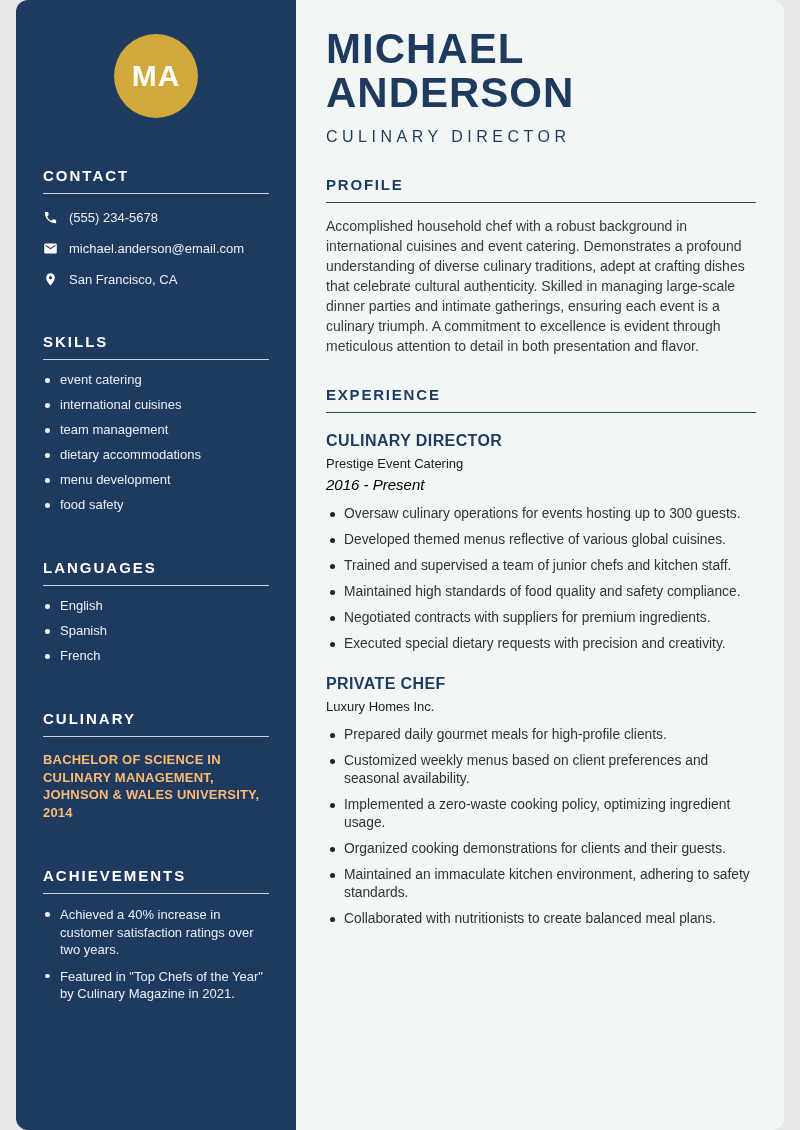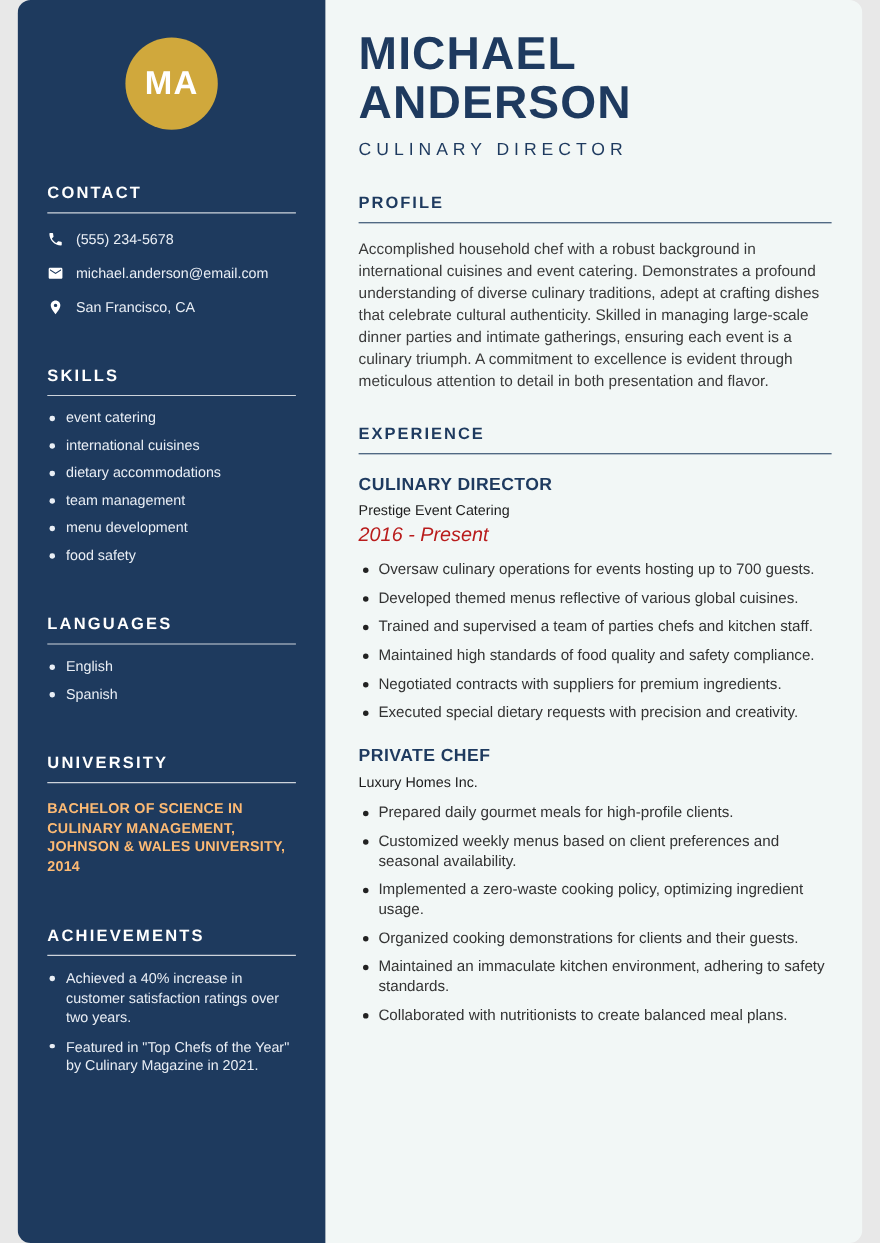--- a/index.html
+++ b/index.html
@@ -137,23 +137,23 @@
     color: #1e3a5f;
   }
   .job-company {
     margin-top: 6px;
     font-size: 13px;
     font-weight: normal;
     color: #1c1c1c;
   }
   .job-dates {
     margin-top: 5px;
-    font-size: 18px;
+    font-size: 15px;
     font-style: italic;
-    color: #b91c1c;
+    color: #000000;
   }
   ul.bullet-list { list-style: none; margin-top: 12px; }
   ul.bullet-list li {
     position: relative;
     padding-left: 18px;
     font-size: 13.8px;
     line-height: 18px;
     margin-top: 8px;
     color: #333333;
   }
@@ -206,38 +206,39 @@
         <span>San Francisco, CA</span>
       </div>
     </section>
 
     <section class="side-section">
       <div class="side-heading">SKILLS</div>
       <hr class="side-rule">
       <ul class="side-list">
           <li><span>event catering</span></li>
           <li><span>international cuisines</span></li>
+          <li><span>team management</span></li>
           <li><span>dietary accommodations</span></li>
-          <li><span>team management</span></li>
           <li><span>menu development</span></li>
           <li><span>food safety</span></li>
         </ul>
     </section>
 
     <section class="side-section">
       <div class="side-heading">LANGUAGES</div>
       <hr class="side-rule">
       <ul class="side-list">
           <li><span>English</span></li>
           <li><span>Spanish</span></li>
+          <li><span>French</span></li>
         </ul>
     </section>
 
     <section class="side-section">
-      <div class="side-heading">UNIVERSITY</div>
+      <div class="side-heading">CULINARY</div>
       <hr class="side-rule">
       <div class="degree">BACHELOR OF SCIENCE IN CULINARY MANAGEMENT, JOHNSON &amp; WALES UNIVERSITY, 2014</div>
     </section>
 
     <section class="side-section">
       <div class="side-heading">ACHIEVEMENTS</div>
       <hr class="side-rule">
       <ul class="side-list wrap">
           <li><span>Achieved a 40% increase in customer satisfaction ratings over two years.</span></li>
           <li><span>Featured in "Top Chefs of the Year" by Culinary Magazine in 2021.</span></li>
@@ -257,23 +258,23 @@
 
     <section class="main-section">
       <div class="main-heading">EXPERIENCE</div>
       <hr class="main-rule">
 
       <div class="job">
         <div class="job-title">CULINARY DIRECTOR</div>
         <div class="job-company">Prestige Event Catering</div>
         <div class="job-dates">2016 - Present</div>
         <ul class="bullet-list">
-            <li><span>Oversaw culinary operations for events hosting up to 700 guests.</span></li>
+            <li><span>Oversaw culinary operations for events hosting up to 300 guests.</span></li>
             <li><span>Developed themed menus reflective of various global cuisines.</span></li>
-            <li><span>Trained and supervised a team of parties chefs and kitchen staff.</span></li>
+            <li><span>Trained and supervised a team of junior chefs and kitchen staff.</span></li>
             <li><span>Maintained high standards of food quality and safety compliance.</span></li>
             <li><span>Negotiated contracts with suppliers for premium ingredients.</span></li>
             <li><span>Executed special dietary requests with precision and creativity.</span></li>
           </ul>
       </div>
 
       <div class="job">
         <div class="job-title">PRIVATE CHEF</div>
         <div class="job-company">Luxury Homes Inc.</div>
         <ul class="bullet-list">

